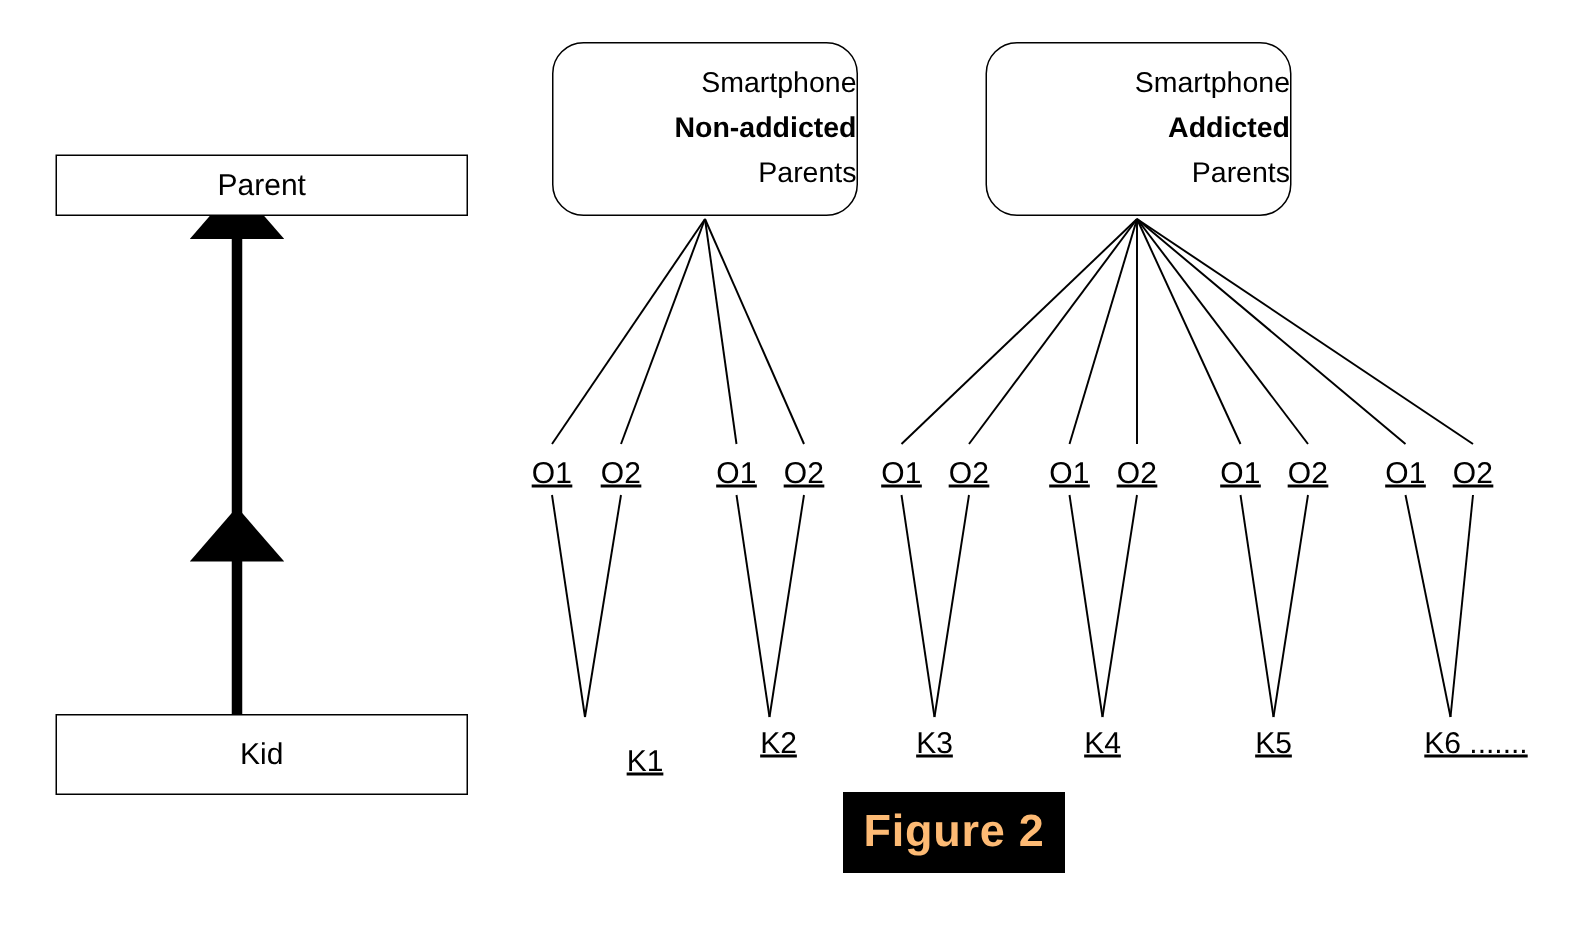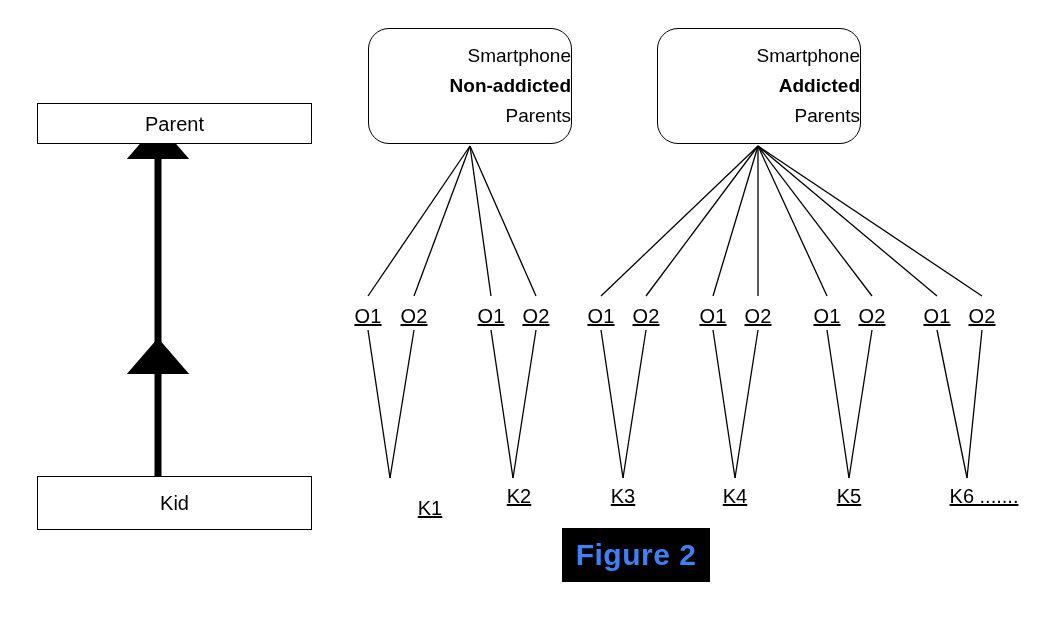--- a/index.html
+++ b/index.html
@@ -110,21 +110,21 @@
   .occasion-label {
     letter-spacing: 0.2px;
   }
   #figure-caption {
     position: absolute;
     left: 562px;
     top: 528px;
     width: 148px;
     height: 54px;
     background: #000000;
-    color: #3b82f6;
+    color: #fdba74;
     font-size: 30px;
     font-weight: bold;
     display: flex;
     align-items: center;
     justify-content: center;
     letter-spacing: 0.5px;
   }
 </style>
 </head>
 <body>

